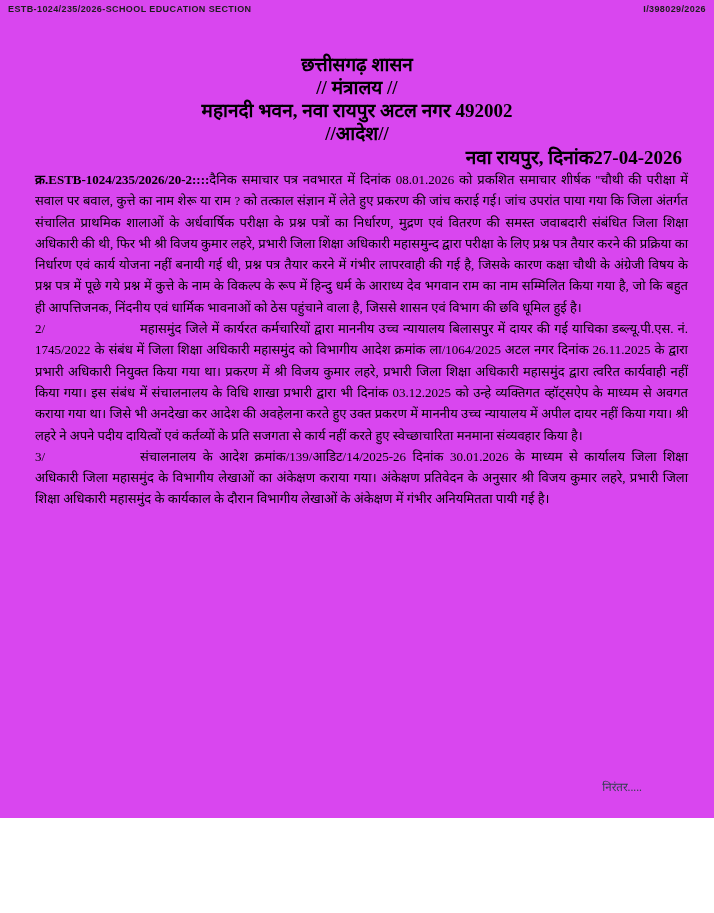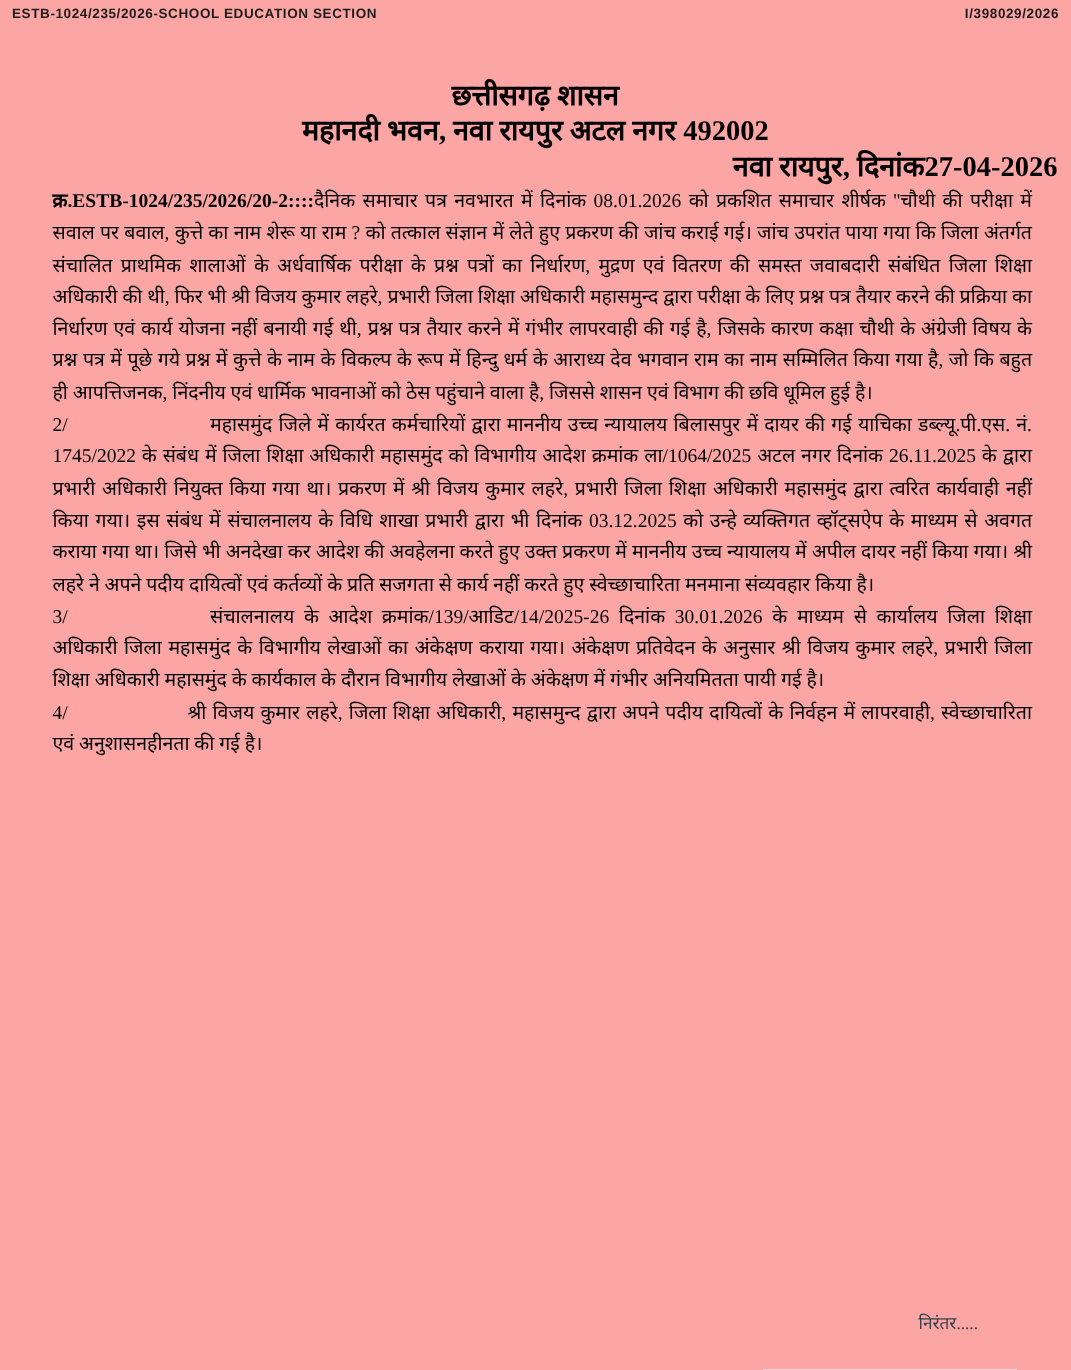--- a/index.html
+++ b/index.html
@@ -10,22 +10,22 @@
   body {
     width: 714px;
     height: 913px;
     overflow: hidden;
     font-family: "Liberation Serif", "DejaVu Serif", serif;
     color: #000000;
   }
   .page {
     position: relative;
     width: 714px;
-    height: 913px;
-    background: #fca5a5;
+    height: 818px;
+    background: #d946ef;
   }
   .doc-header {
     display: flex;
     justify-content: space-between;
     align-items: flex-start;
     padding: 4px 8px 0 8px;
     font-family: "Liberation Sans", "DejaVu Sans", sans-serif;
     font-size: 9px;
     font-weight: bold;
     letter-spacing: 0.4px;
@@ -37,21 +37,21 @@
     font-weight: bold;
     font-size: 19px;
     line-height: 23px;
     color: #000;
   }
   .dateline {
     text-align: right;
     font-weight: bold;
     font-size: 19px;
     line-height: 23px;
-    padding-right: 9px;
+    padding-right: 32px;
     margin-top: 1px;
   }
   .body-text {
     margin: 0 26px 0 35px;
     text-align: justify;
     font-size: 13px;
     line-height: 21.3px;
   }
   .body-text p {
     margin: 0;
@@ -59,49 +59,50 @@
   .ref-bold {
     font-weight: bold;
   }
   .para-num {
     display: inline-block;
   }
   .num-wide  { width: 105px; }
   .num-narrow { width: 90px; }
   .continuation {
     position: absolute;
-    right: 62px;
+    right: 72px;
     bottom: 24px;
     font-size: 11.5px;
     color: #33404f;
   }
 </style>
 </head>
 <body>
 
 <div class="page">
 
   <div class="doc-header">
     <span>ESTB-1024/235/2026-SCHOOL EDUCATION SECTION</span>
     <span>I/398029/2026</span>
   </div>
 
   <div class="title-block">
     <div>छत्तीसगढ़ शासन</div>
+    <div>// मंत्रालय //</div>
     <div>महानदी भवन, नवा रायपुर अटल नगर 492002</div>
+    <div>//आदेश//</div>
   </div>
 
   <div class="dateline">नवा रायपुर, दिनांक27-04-2026</div>
 
   <div class="body-text">
     <p><span class="ref-bold">क्र.ESTB-1024/235/2026/20-2::::</span><span>दैनिक समाचार पत्र नवभारत में दिनांक 08.01.2026 को प्रकशित समाचार शीर्षक ''चौथी की परीक्षा में सवाल पर बवाल, कुत्ते का नाम शेरू या राम ? को तत्काल संज्ञान में लेते हुए प्रकरण की जांच कराई गई। जांच उपरांत पाया गया कि जिला अंतर्गत संचालित प्राथमिक शालाओं के अर्धवार्षिक परीक्षा के प्रश्न पत्रों का निर्धारण, मुद्रण एवं वितरण की समस्त जवाबदारी संबंधित जिला शिक्षा अधिकारी की थी, फिर भी श्री विजय कुमार लहरे, प्रभारी जिला शिक्षा अधिकारी महासमुन्द द्वारा परीक्षा के लिए प्रश्न पत्र तैयार करने की प्रक्रिया का निर्धारण एवं कार्य योजना नहीं बनायी गई थी, प्रश्न पत्र तैयार करने में गंभीर लापरवाही की गई है, जिसके कारण कक्षा चौथी के अंग्रेजी विषय के प्रश्न पत्र में पूछे गये प्रश्न में कुत्ते के नाम के विकल्प के रूप में हिन्दु धर्म के आराध्य देव भगवान राम का नाम सम्मिलित किया गया है, जो कि बहुत ही आपत्तिजनक, निंदनीय एवं धार्मिक भावनाओं को ठेस पहुंचाने वाला है, जिससे शासन एवं विभाग की छवि धूमिल हुई है।</span></p>
 
     <p><span class="para-num num-wide">2/</span><span>महासमुंद जिले में कार्यरत कर्मचारियों द्वारा माननीय उच्च न्यायालय बिलासपुर में दायर की गई याचिका डब्ल्यू.पी.एस. नं. 1745/2022 के संबंध में जिला शिक्षा अधिकारी महासमुंद को विभागीय आदेश क्रमांक ला/1064/2025 अटल नगर दिनांक 26.11.2025 के द्वारा प्रभारी अधिकारी नियुक्त किया गया था। प्रकरण में श्री विजय कुमार लहरे, प्रभारी जिला शिक्षा अधिकारी महासमुंद द्वारा त्वरित कार्यवाही नहीं किया गया। इस संबंध में संचालनालय के विधि शाखा प्रभारी द्वारा भी दिनांक 03.12.2025 को उन्हे व्यक्तिगत व्हॉट्सऐप के माध्यम से अवगत कराया गया था। जिसे भी अनदेखा कर आदेश की अवहेलना करते हुए उक्त प्रकरण में माननीय उच्च न्यायालय में अपील दायर नहीं किया गया। श्री लहरे ने अपने पदीय दायित्वों एवं कर्तव्यों के प्रति सजगता से कार्य नहीं करते हुए स्वेच्छाचारिता मनमाना संव्यवहार किया है।</span></p>
 
     <p><span class="para-num num-wide">3/</span><span>संचालनालय के आदेश क्रमांक/139/आडिट/14/2025-26 दिनांक 30.01.2026 के माध्यम से कार्यालय जिला शिक्षा अधिकारी जिला महासमुंद के विभागीय लेखाओं का अंकेक्षण कराया गया। अंकेक्षण प्रतिवेदन के अनुसार श्री विजय कुमार लहरे, प्रभारी जिला शिक्षा अधिकारी महासमुंद के कार्यकाल के दौरान  विभागीय लेखाओं के अंकेक्षण में गंभीर अनियमितता पायी गई है।</span></p>
 
-    <p><span class="para-num num-narrow">4/</span><span>श्री विजय कुमार लहरे, जिला शिक्षा अधिकारी, महासमुन्द द्वारा अपने पदीय दायित्वों के निर्वहन में लापरवाही, स्वेच्छाचारिता एवं अनुशासनहीनता की गई है।</span></p>
 
   </div>
 
   <div class="continuation">निरंतर.....</div>
 
 </div>
 
 </body></html>

